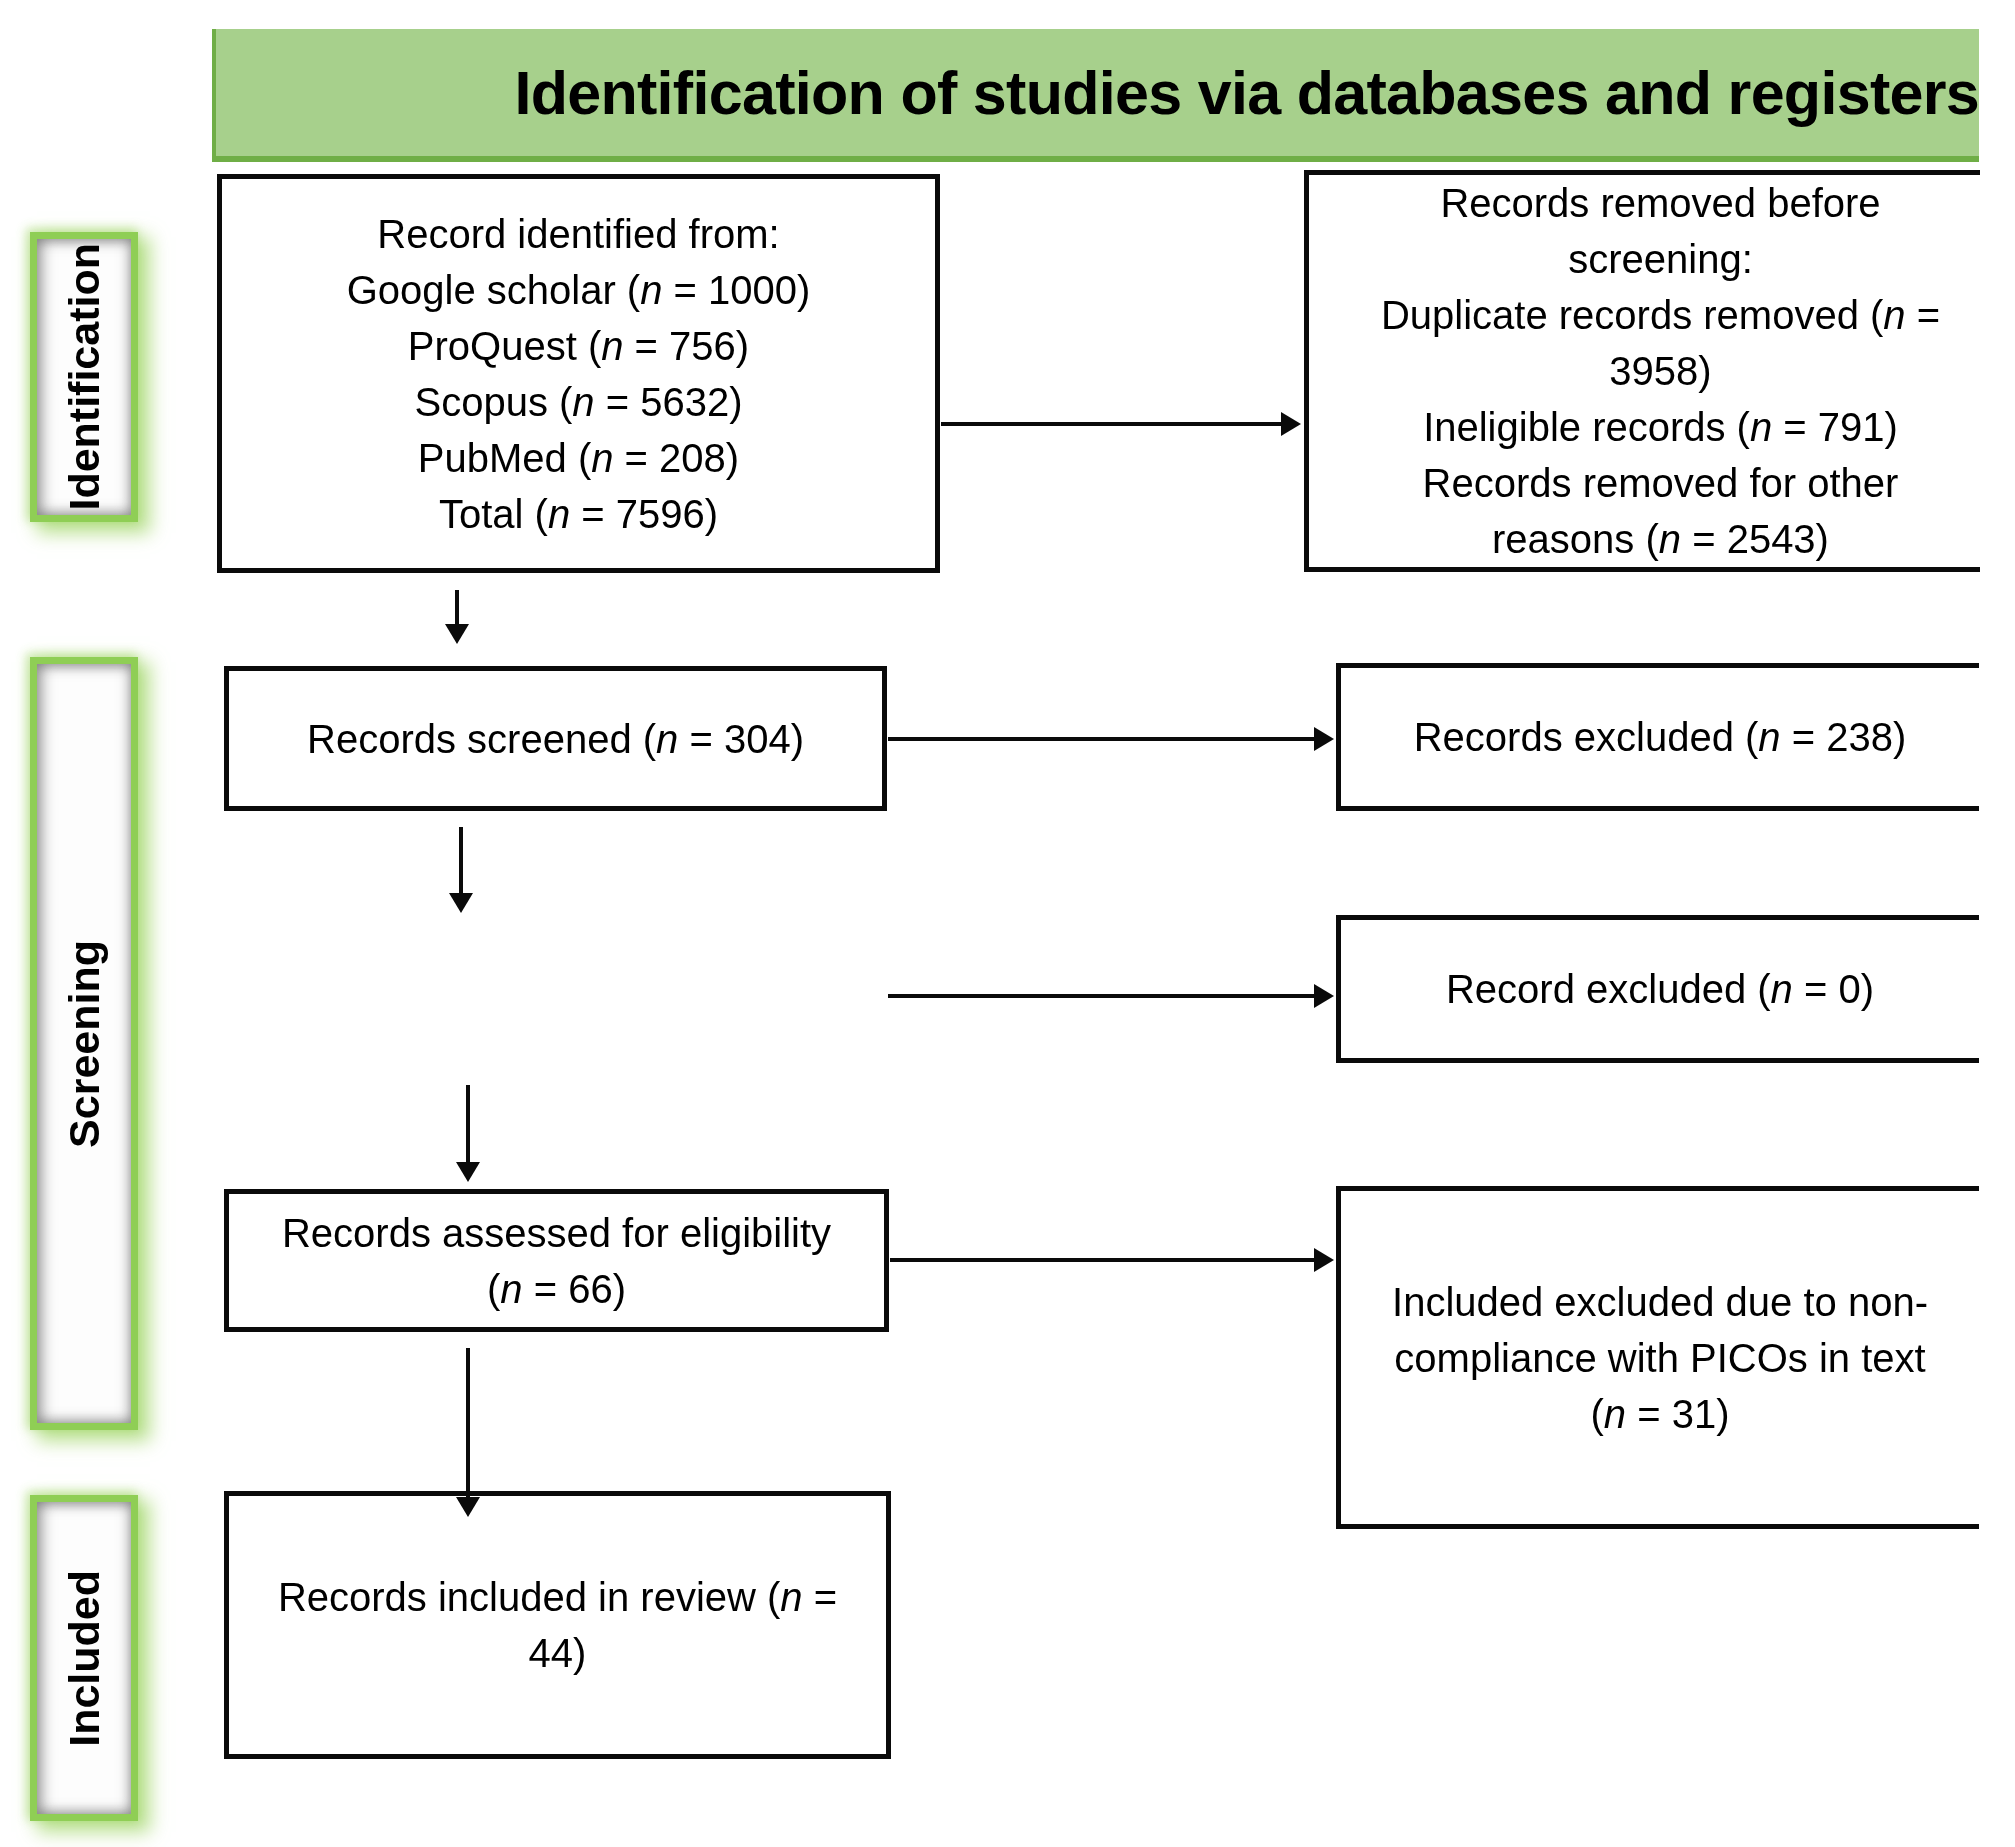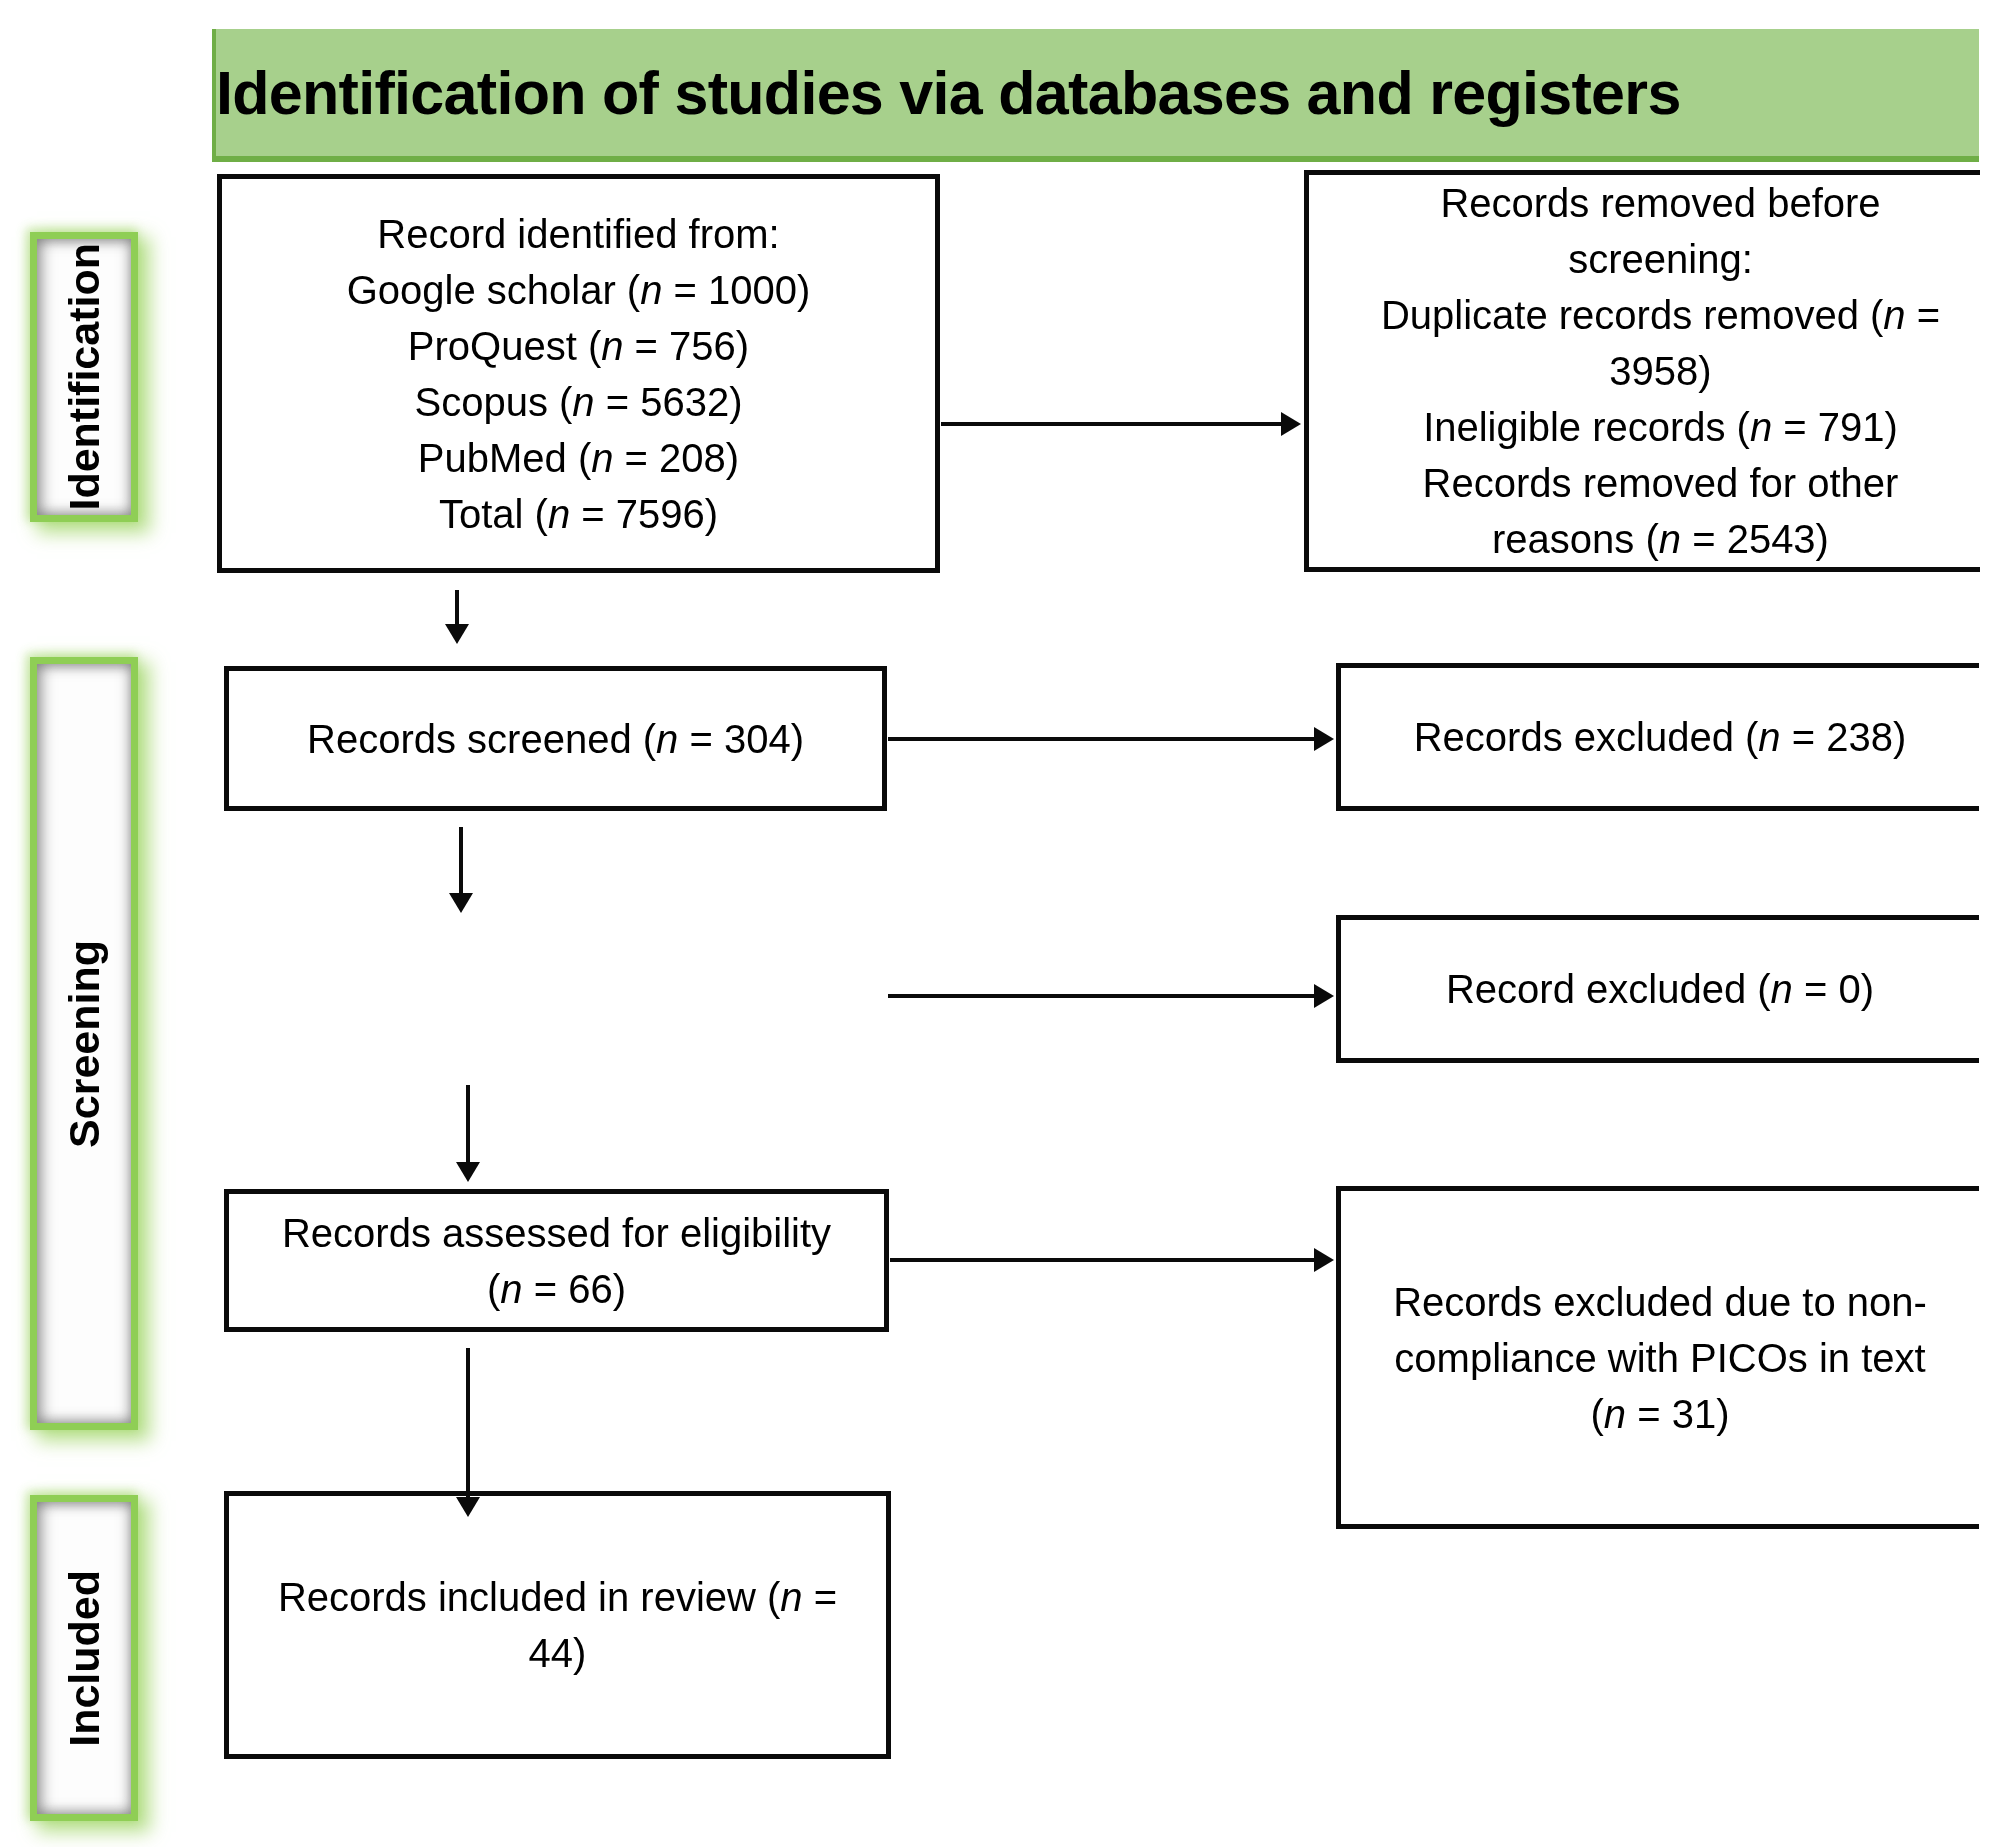--- a/index.html
+++ b/index.html
@@ -11,21 +11,21 @@
     color:#000;
     overflow:hidden;
   }
 
   
   .banner{
     position:absolute;left:212px;top:29px;width:1767px;height:133px;
     background:#a7d08c;
     border-left:4.7px solid #6fae46;
     border-bottom:6px solid #6fae46;
-    display:flex;align-items:center;justify-content:flex-start;
+    display:flex;align-items:center;justify-content:flex-end;
     box-sizing:border-box;
   }
   .banner span{
     font-size:61px;font-weight:bold;letter-spacing:-0.7px;
   }
 
   
   .plabel{
     position:absolute;left:30px;width:108px;
     background:#fdfdfd;
@@ -133,21 +133,21 @@
       <div class="line">Records removed for other</div>
       <div class="line">reasons (<i>n</i> = 2543)</div>
     </div>
   <div class="fbox clipped" id="box-excluded-screening">
       <div class="line">Records excluded (<i>n</i> = 238)</div>
     </div>
   <div class="fbox clipped" id="box-excluded-retrieval">
       <div class="line">Record excluded (<i>n</i> = 0)</div>
     </div>
   <div class="fbox clipped" id="box-excluded-eligibility">
-      <div class="line">Records excluded due to non-</div>
+      <div class="line">Included excluded due to non-</div>
       <div class="line">compliance with PICOs in text</div>
       <div class="line">(<i>n</i> = 31)</div>
     </div>
 
   <div>
     <div class="stem" style="left:941px;top:422px;width:340px;height:4px;"></div>
     <div class="head-e" style="left:1281px;top:412px;"></div>
   </div>
   <div>
     <div class="stem" style="left:888px;top:737px;width:426px;height:4px;"></div>

